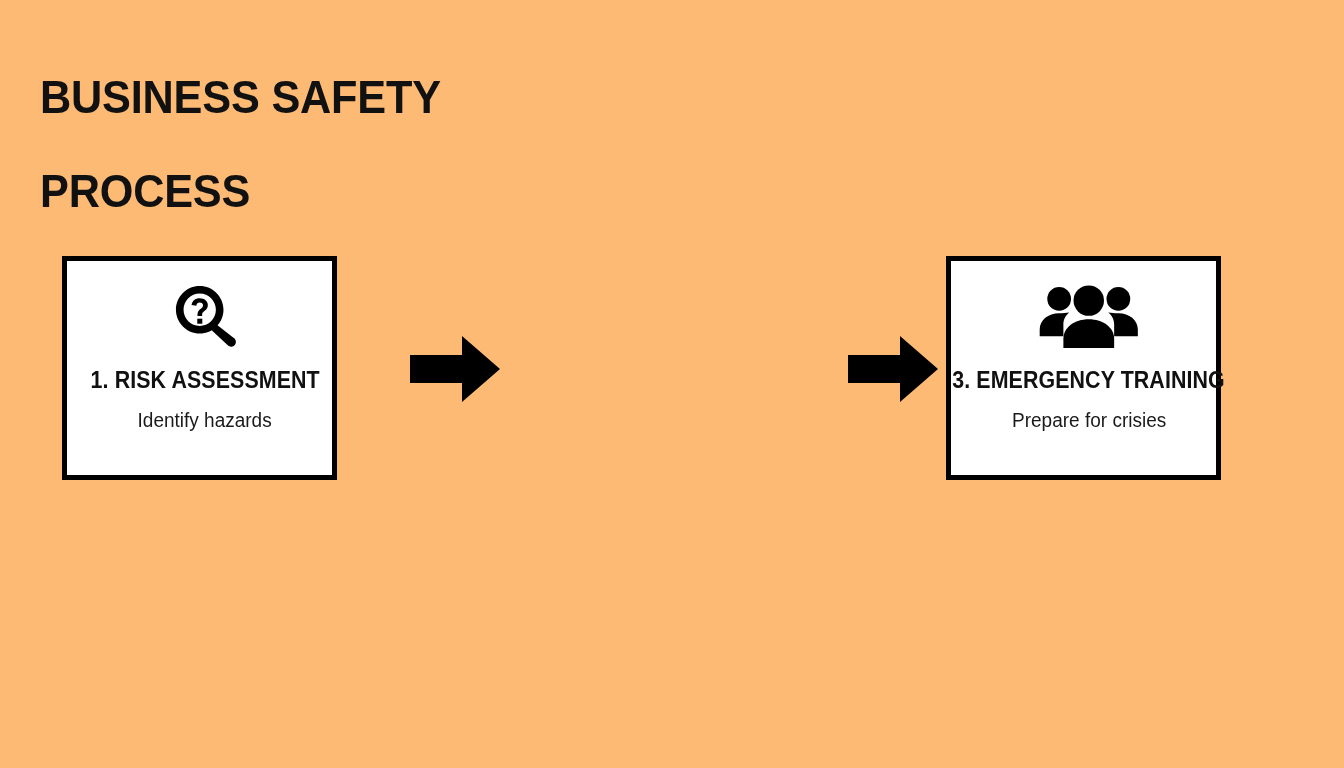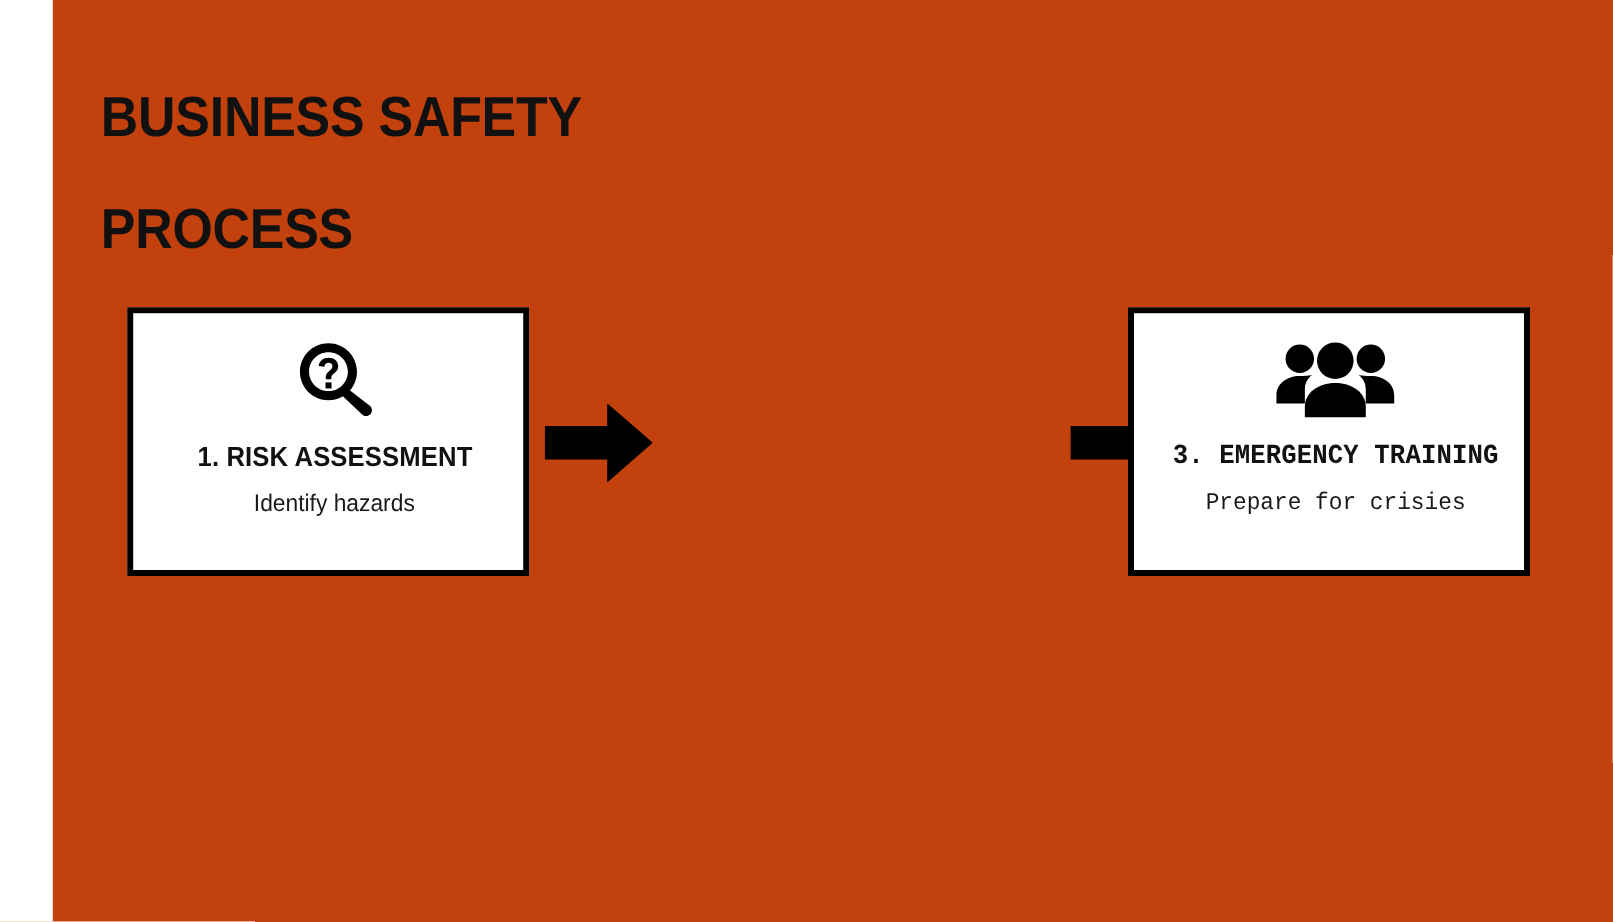--- a/index.html
+++ b/index.html
@@ -14,22 +14,21 @@
     position: relative;
     overflow: hidden;
     font-family: "Liberation Sans", sans-serif;
     color: #111111;
     -webkit-font-smoothing: antialiased;
   }
 
   #slide {
     position: absolute;
     inset: 0;
-    background: #c2410c;
-    margin-left: 44px;
+    background: #fdba74;
   }
 
   
   .slide-title {
     position: absolute;
     left: 40px;
     top: 26px;
     width: 640px;
     font-size: 47px;
     font-weight: 700;
@@ -49,33 +48,33 @@
     position: absolute;
     left: 62px;
     top: 256px;
     width: 1220px;
     height: 224px;
   }
 
   .step-card {
     position: absolute;
     top: 0;
-    width: 335px;
+    width: 275px;
     height: 224px;
     box-sizing: border-box;
     border: 5px solid #000000;
     background: #ffffff;
     display: flex;
     flex-direction: column;
     align-items: center;
     padding-left: 11px;
   }
   .step-card.c1 { left: 0px; }
   .step-card.c2 { left: 447px; }
-  .step-card.c3 { left: 834px; font-family: Liberation Mono, monospace; }
+  .step-card.c3 { left: 884px; }
 
   .card-icon {
     height: 66px;
     margin-top: 21px;
     display: flex;
     align-items: center;
     justify-content: center;
   }
   .card-icon svg {
     display: block;

